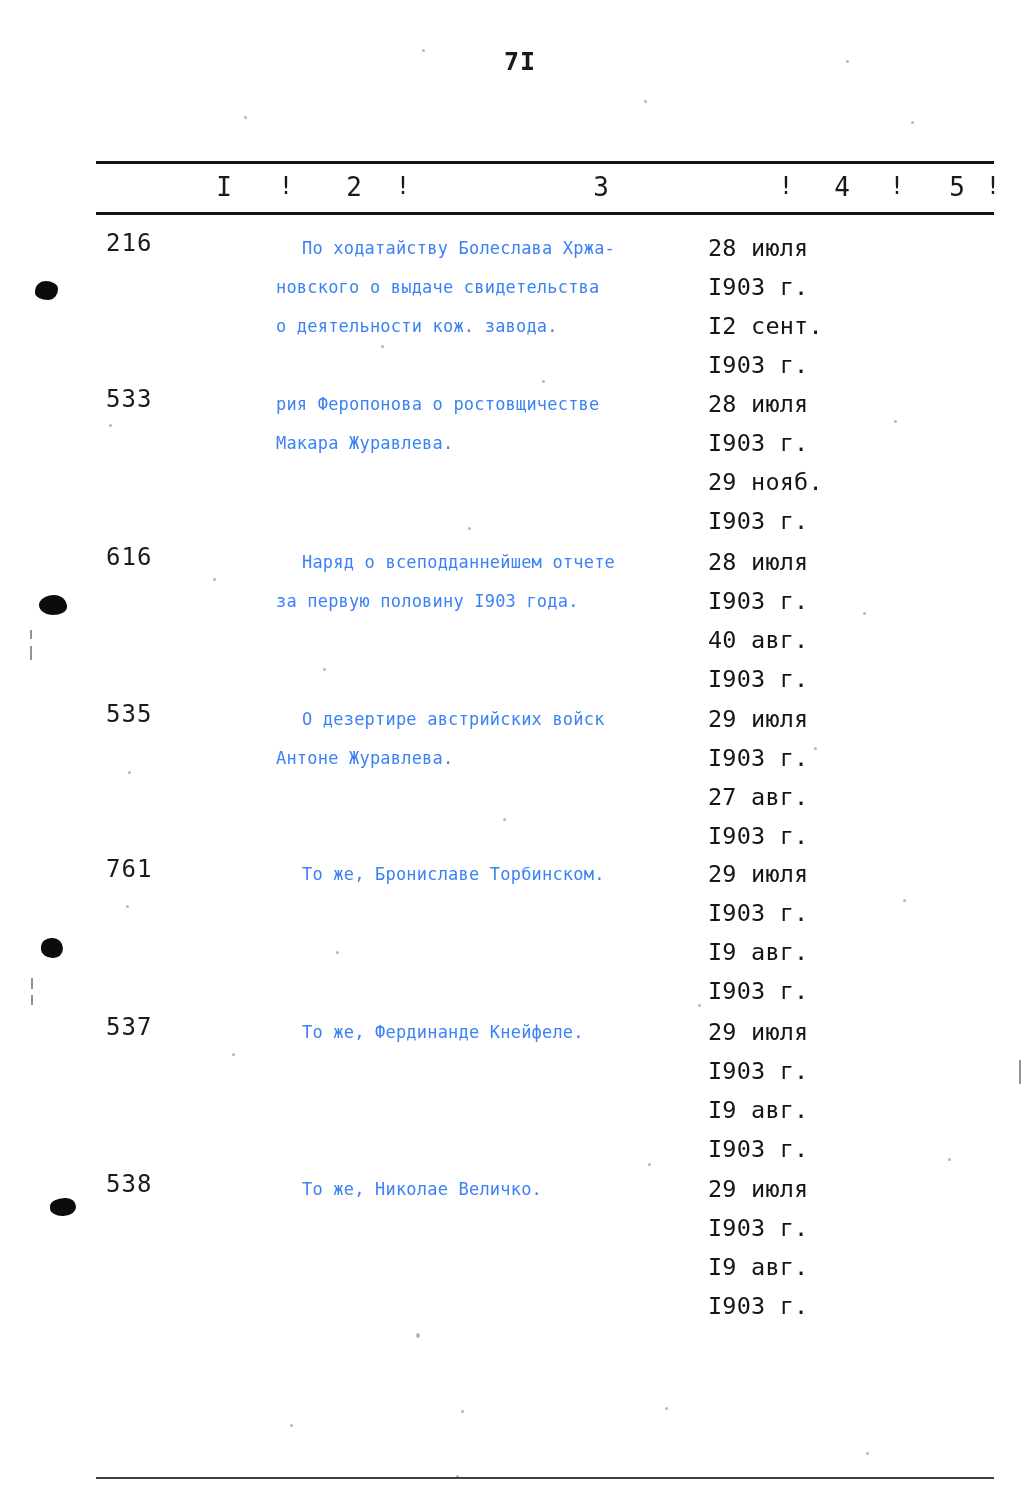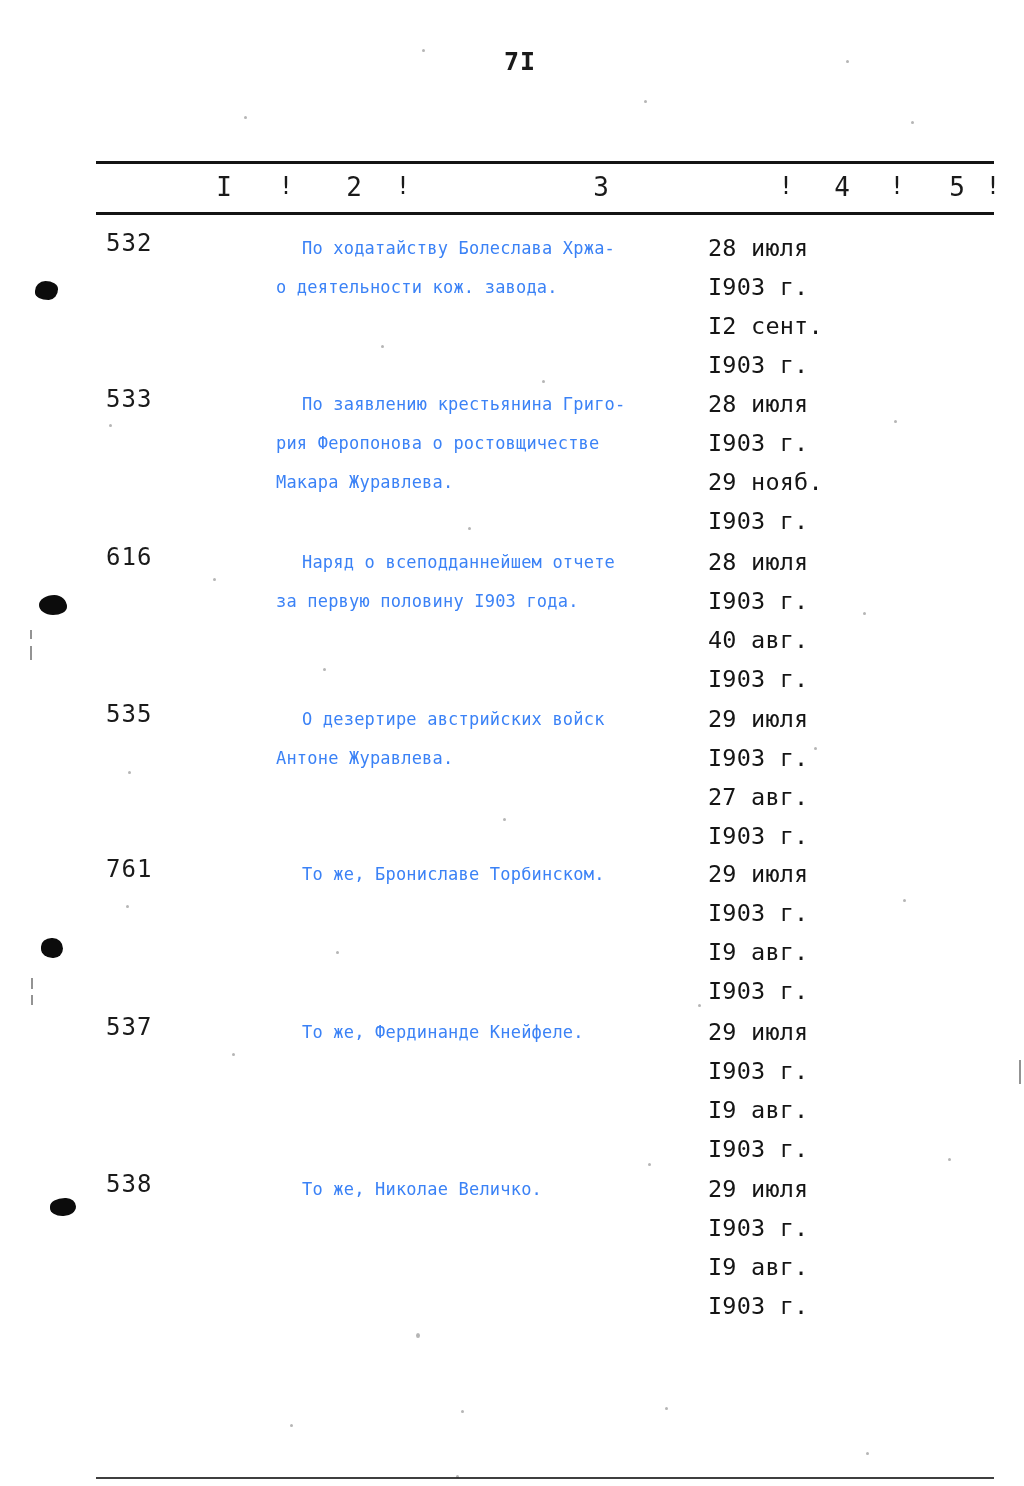--- a/index.html
+++ b/index.html
@@ -146,37 +146,37 @@
     <span class="hdr" style="left:505px;">3</span>
     <span class="hdr sep" style="left:690px;">!</span>
     <span class="hdr" style="left:746px;">4</span>
     <span class="hdr sep" style="left:801px;">!</span>
     <span class="hdr" style="left:861px;">5</span>
     <span class="hdr sep" style="left:897px;">!</span>
 
   </div>
 
   <div class="entry" style="top:229px;">
-    <span class="num">532</span>
+    <span class="num">216</span>
     <div class="body">
       <span class="ln indent">По ходатайству Болеслава Хржа-</span>
+      <span class="ln">новского о выдаче свидетельства</span>
       <span class="ln">о деятельности кож. завода.</span>
     </div>
     <div class="dates">
       <span class="dln">28 июля</span>
       <span class="dln">I903 г.</span>
       <span class="dln">I2 сент.</span>
       <span class="dln">I903 г.</span>
     </div>
   </div>
 
   <div class="entry" style="top:385px;">
     <span class="num">533</span>
     <div class="body">
-      <span class="ln indent">По заявлению крестьянина Григо-</span>
       <span class="ln">рия Феропонова о ростовщичестве</span>
       <span class="ln">Макара Журавлева.</span>
     </div>
     <div class="dates">
       <span class="dln">28 июля</span>
       <span class="dln">I903 г.</span>
       <span class="dln">29 нояб.</span>
       <span class="dln">I903 г.</span>
     </div>
   </div>

